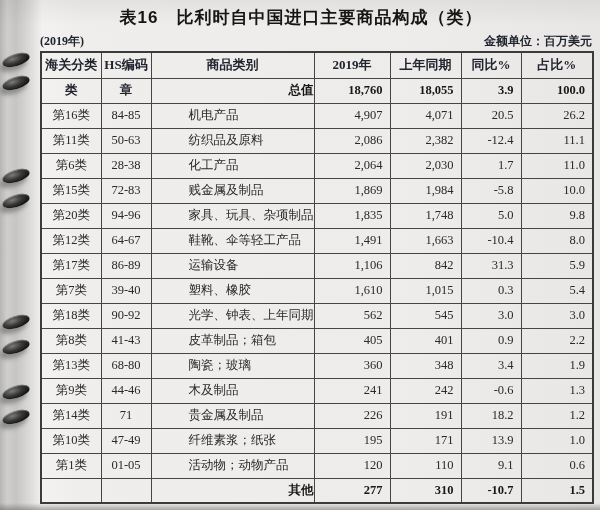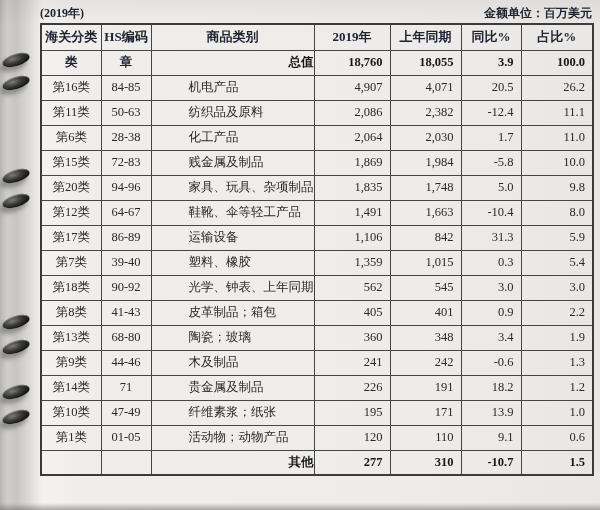--- a/index.html
+++ b/index.html
@@ -62,20 +62,21 @@
     <div class="ring" style="top:77px"></div>
     <div class="ring" style="top:170px"></div>
     <div class="ring" style="top:195px"></div>
     <div class="ring" style="top:316px"></div>
     <div class="ring" style="top:341px"></div>
     <div class="ring" style="top:386px"></div>
     <div class="ring" style="top:411px"></div>
   </div>
 
   <div class="content">
+    <h1 class="title">表16　比利时自中国进口主要商品构成（类）</h1>
 
     <div class="caption-row">
       <span>(2019年)</span>
       <span>金额单位：百万美元</span>
     </div>
 
     <table class="doc-table">
       <colgroup>
         <col style="width:60px">
           <col style="width:50px">
@@ -174,21 +175,21 @@
     <td class="c-num">1,106</td>
     <td class="c-num">842</td>
     <td class="c-num">31.3</td>
     <td class="c-num">5.9</td>
   </tr>
 
   <tr>
     <td class="c-cat">第7类</td>
     <td class="c-hs">39-40</td>
     <td class="c-name">塑料、橡胶</td>
-    <td class="c-num">1,359</td>
+    <td class="c-num">1,610</td>
     <td class="c-num">1,015</td>
     <td class="c-num">0.3</td>
     <td class="c-num">5.4</td>
   </tr>
 
   <tr>
     <td class="c-cat">第18类</td>
     <td class="c-hs">90-92</td>
     <td class="c-name">光学、钟表、上年同期</td>
     <td class="c-num">562</td>

